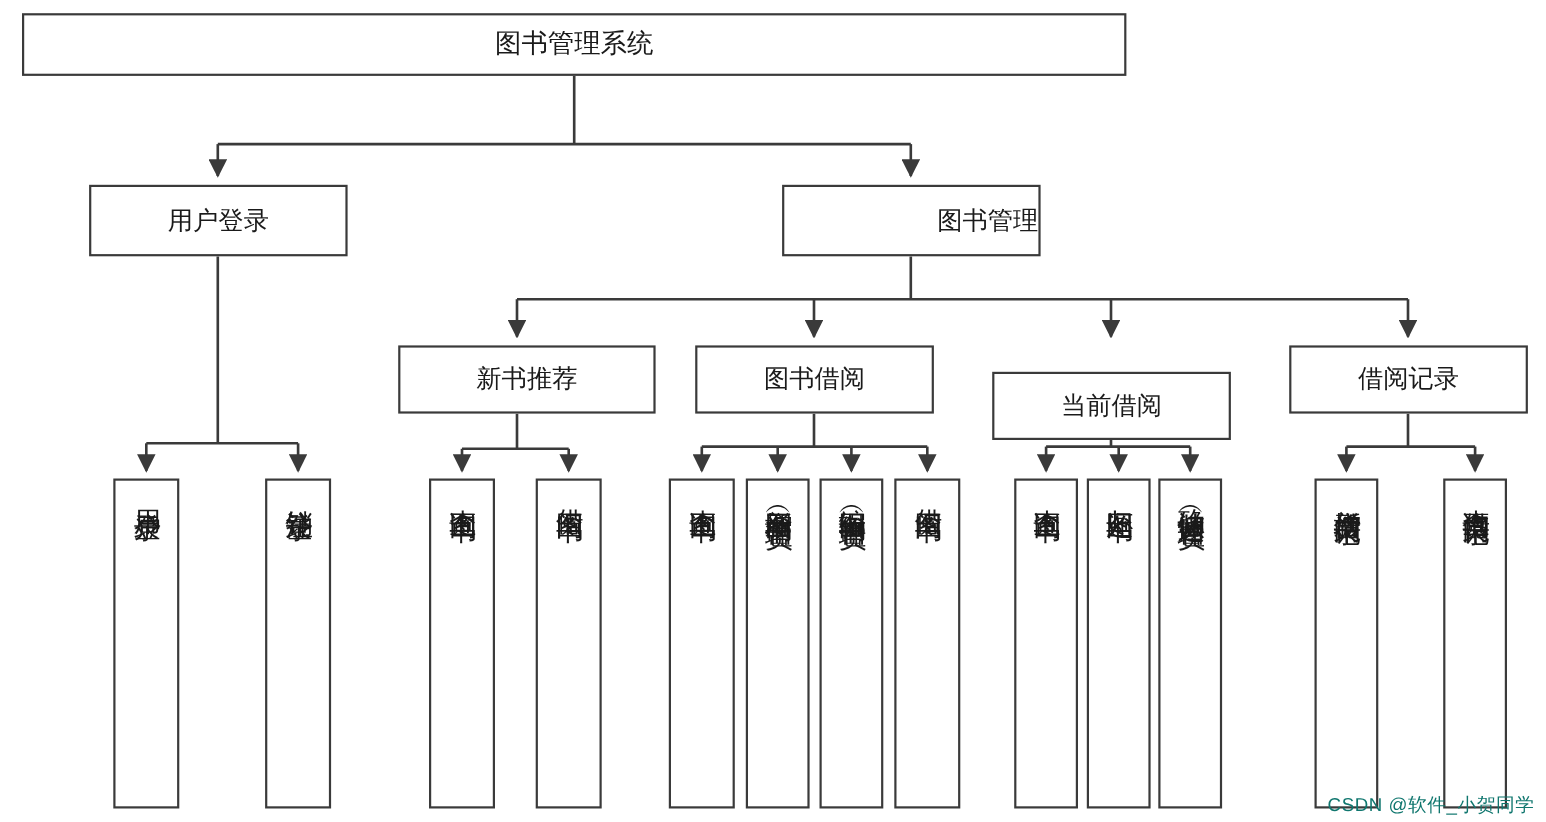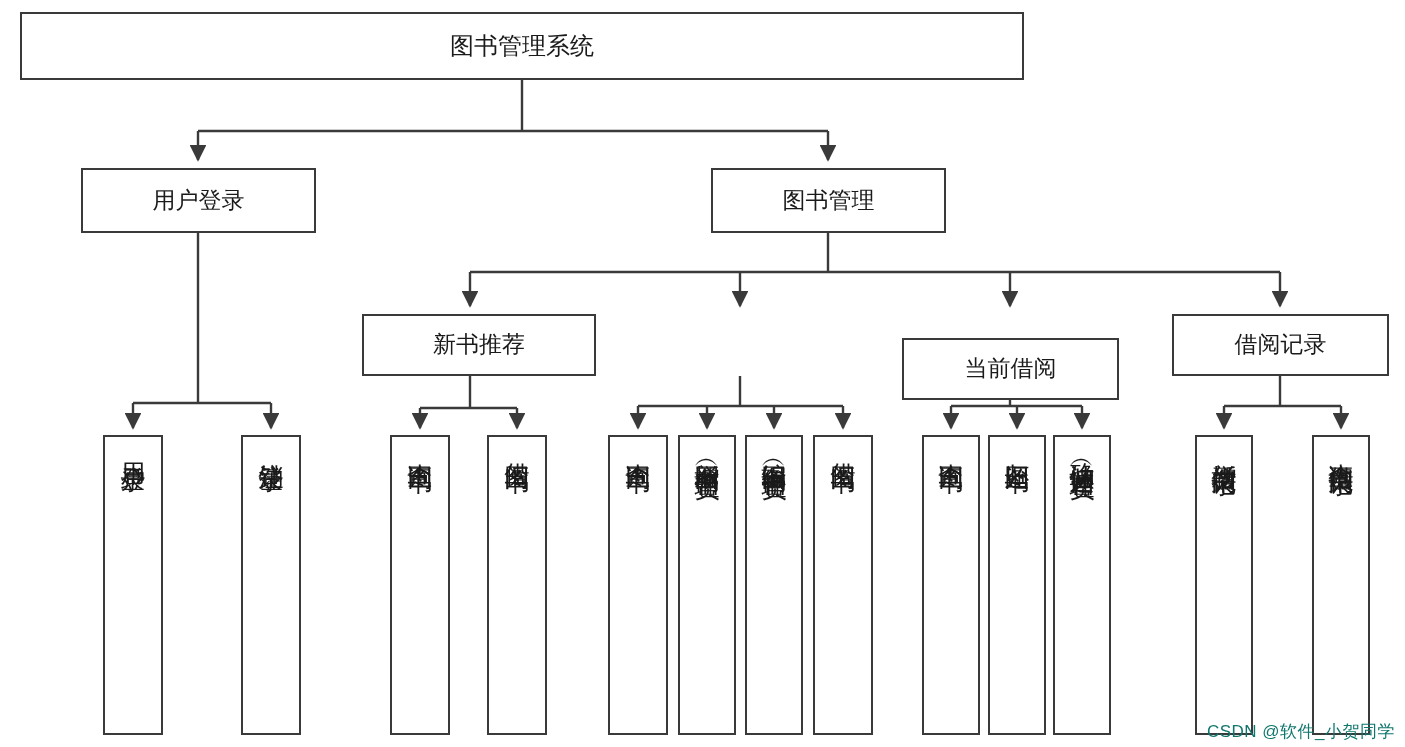--- a/index.html
+++ b/index.html
@@ -140,36 +140,39 @@
     </g>
 
     <g>
       <path class="edge-line" d="M 1280 376 L 1280 406"></path>
       <path class="edge-line" d="M 1224 406 L 1341 406"></path>
       <path class="edge-line" d="M 1224 406 L 1224 428" marker-end="url(#arrow)"></path>
       <path class="edge-line" d="M 1341 406 L 1341 428" marker-end="url(#arrow)"></path>
     </g>
   </svg>
 
-  <div class="node h root" style="left:20px; top:12px; width:1004px; height:68px;">
+  <div class="node h root" style="left:20px; top:12px; width:1004px; height:57px;">
     <span class="label">图书管理系统</span>
   </div>
 
   <div class="node h" style="left:81px; top:168px; width:235px; height:65px;">
     <span class="label">用户登录</span>
   </div>
 
-  <div class="node h" style="left:711px; top:168px; width:235px; height:65px;">
+  <div class="node h" style="left:711px; top:168px; width:235px; height:65px;justify-content:flex-end;">
     <span class="label">图书管理</span>
   </div>
 
   <div class="node h" style="left:362px; top:314px; width:234px; height:62px;">
     <span class="label">新书推荐</span>
   </div>
 
+  <div class="node h" style="left:632px; top:314px; width:217px; height:62px;">
+    <span class="label">图书借阅</span>
+  </div>
 
   <div class="node h" style="left:902px; top:314px; width:217px; height:62px;margin-top:24px;">
     <span class="label">当前借阅</span>
   </div>
 
   <div class="node h" style="left:1172px; top:314px; width:217px; height:62px;justify-content:center;">
     <span class="label">借阅记录</span>
   </div>
 
   <div class="node v" style="left:103px; top:435px; width:60px; height:300px;">

